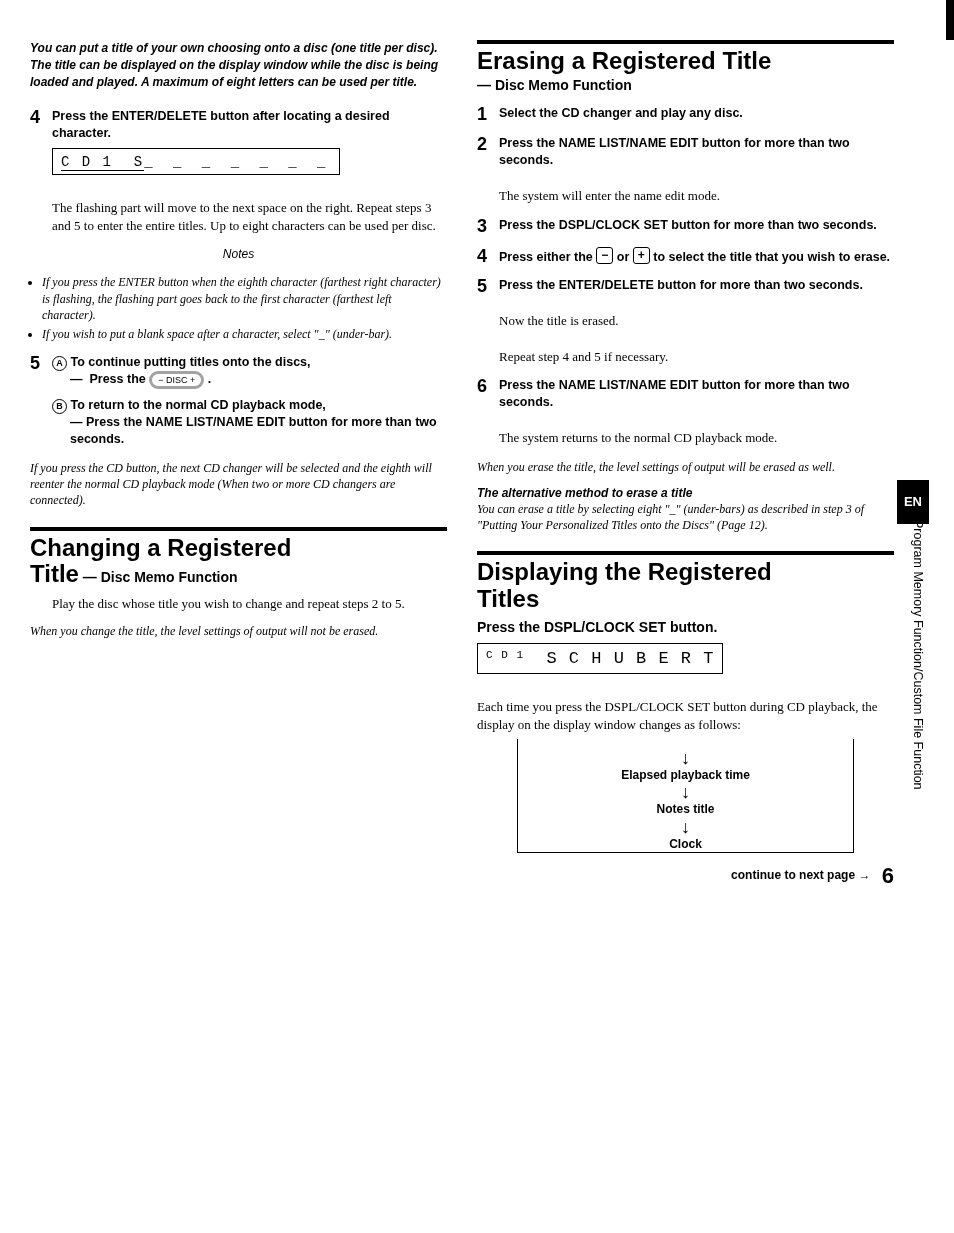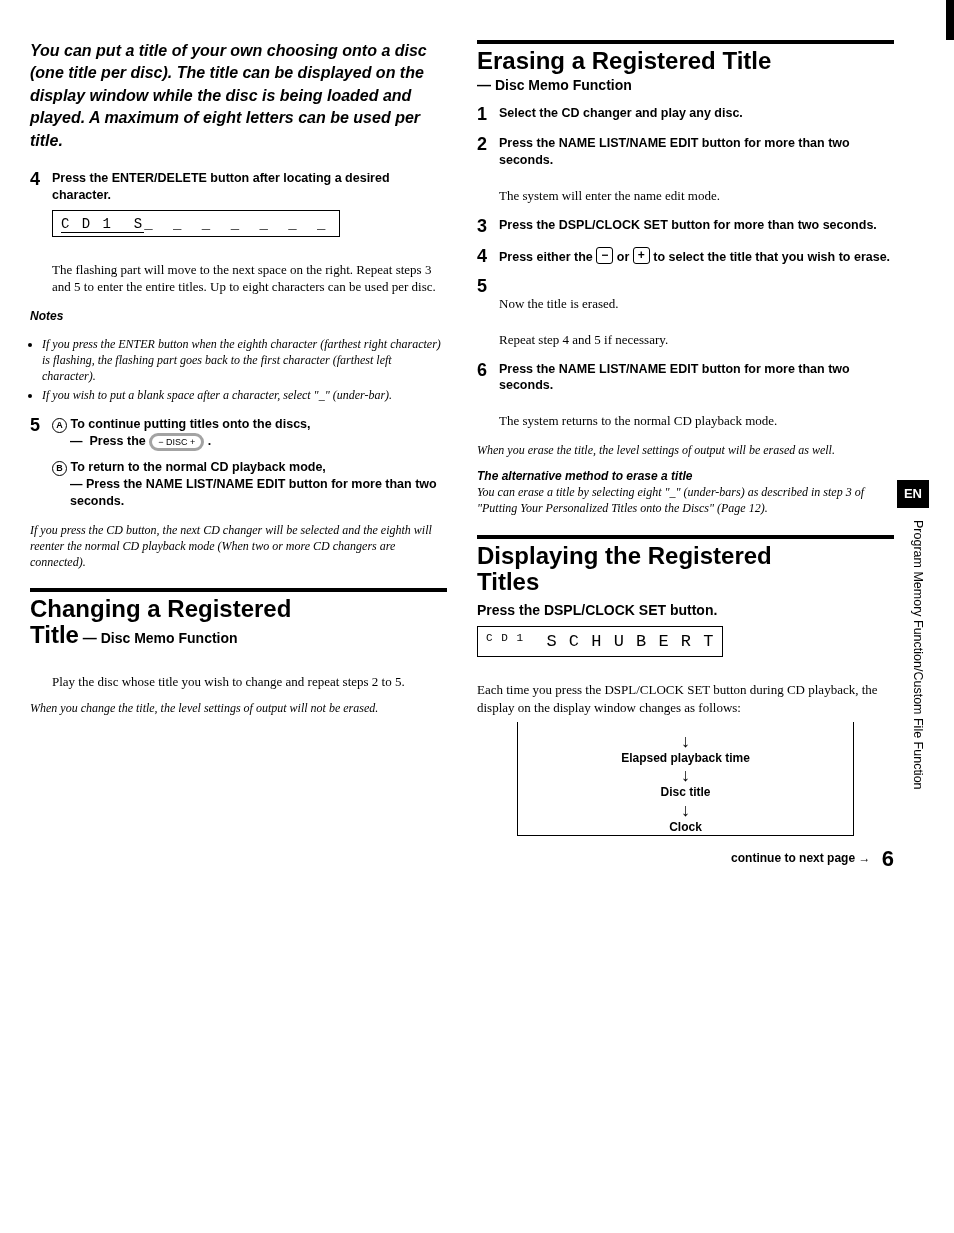--- a/index.html
+++ b/index.html
@@ -18,21 +18,21 @@
     display: flex;
     gap: 30px;
   }
   .col {
     flex: 1;
   }
   .intro {
     font-style: italic;
     font-weight: bold;
     font-family: Arial, sans-serif;
-    font-size: 16px;
+    font-size: 12px;
     line-height: 1.4;
     margin-bottom: 18px;
   }
   .step {
     display: flex;
     margin-bottom: 12px;
     font-family: Arial, sans-serif;
   }
   .step-num {
     font-size: 18px;
@@ -60,24 +60,25 @@
     font-size: 14px;
     letter-spacing: 2px;
     display: inline-block;
     margin: 6px 0;
   }
   .display-box .placeholder {
     letter-spacing: 6px;
   }
   .notes-head {
     font-style: italic;
-    font-weight: bold;
+    font-weight: normal;
     font-family: Arial, sans-serif;
     font-size: 12px;
     margin-top: 12px;
+    text-align: center;
   }
   .notes {
     font-style: italic;
     font-family: Georgia, serif;
     font-size: 12px;
     padding-left: 12px;
   }
   .notes li {
     margin-bottom: 3px;
   }
@@ -149,21 +150,21 @@
   }
   .side-lang {
     position: absolute;
     right: 25px;
     top: 480px;
     background: #000;
     color: #fff;
     font-family: Arial, sans-serif;
     font-weight: bold;
     font-size: 13px;
-    padding: 5px 7px;
+    padding: 13px 7px;
   }
   .side-text {
     position: absolute;
     right: 28px;
     top: 520px;
     font-family: Arial, sans-serif;
     font-size: 12.5px;
     writing-mode: vertical-rl;
     text-orientation: mixed;
   }
@@ -266,21 +267,21 @@
       </div>
     </div>
 
     <div class="bodyital">If you press the CD button, the next CD changer will be selected and the eighth will reenter the normal CD playback mode (When two or more CD changers are connected).</div>
 
     <div class="rule"></div>
     <h1>
       <span>Changing a Registered</span><br>
       <span>Title</span><span class="subt"> — Disc Memo Function</span>
     </h1>
-    <div class="step-text" style="margin-left:22px;margin-top:24px">Play the disc whose title you wish to change and repeat steps 2 to 5.</div>
+    <div class="step-text" style="margin-left:22px;margin-top:8px">Play the disc whose title you wish to change and repeat steps 2 to 5.</div>
     <div class="bodyital">When you change the title, the level settings of output will not be erased.</div>
   </div>
 
   <div class="col">
     <div class="rule" style="margin-top:0"></div>
     <h1>Erasing a Registered Title</h1>
     <div class="subt">— Disc Memo Function</div>
 
     <div style="height:10px"></div>
 
@@ -315,20 +316,21 @@
           <span> or </span>
           <span class="sqbtn">+</span>
           <span> to select the title that you wish to erase.</span>
         </div>
       </div>
     </div>
 
     <div class="step">
       <div class="step-num">5</div>
       <div class="step-body">
+        <div class="step-bold">Press the ENTER/DELETE button for more than two seconds.</div>
         <div class="step-text">Now the title is erased.</div>
         <div class="step-text">Repeat step 4 and 5 if necessary.</div>
       </div>
     </div>
 
     <div class="step">
       <div class="step-num">6</div>
       <div class="step-body">
         <div class="step-bold">Press the NAME LIST/NAME EDIT button for more than two seconds.</div>
         <div class="step-text">The system returns to the normal CD playback mode.</div>
@@ -349,21 +351,21 @@
     <div class="display-box" style="font-size:17px;letter-spacing:1px">
       <span style="font-size:11px;vertical-align:top">C D 1</span>&nbsp;&nbsp;S C H U B E R T
     </div>
 
     <div class="step-text">Each time you press the DSPL/CLOCK SET button during CD playback, the display on the display window changes as follows:</div>
 
     <div class="flow-box">
       <div class="arrow-down">↓</div>
       <div>Elapsed playback time</div>
       <div class="arrow-down">↓</div>
-      <div>Disc title</div>
+      <div>Notes title</div>
       <div class="arrow-down">↓</div>
       <div>Clock</div>
     </div>
 
     <div class="footer">
       <span>continue to next page →</span>
       <span class="pagenum">6</span>
     </div>
 
   </div>

